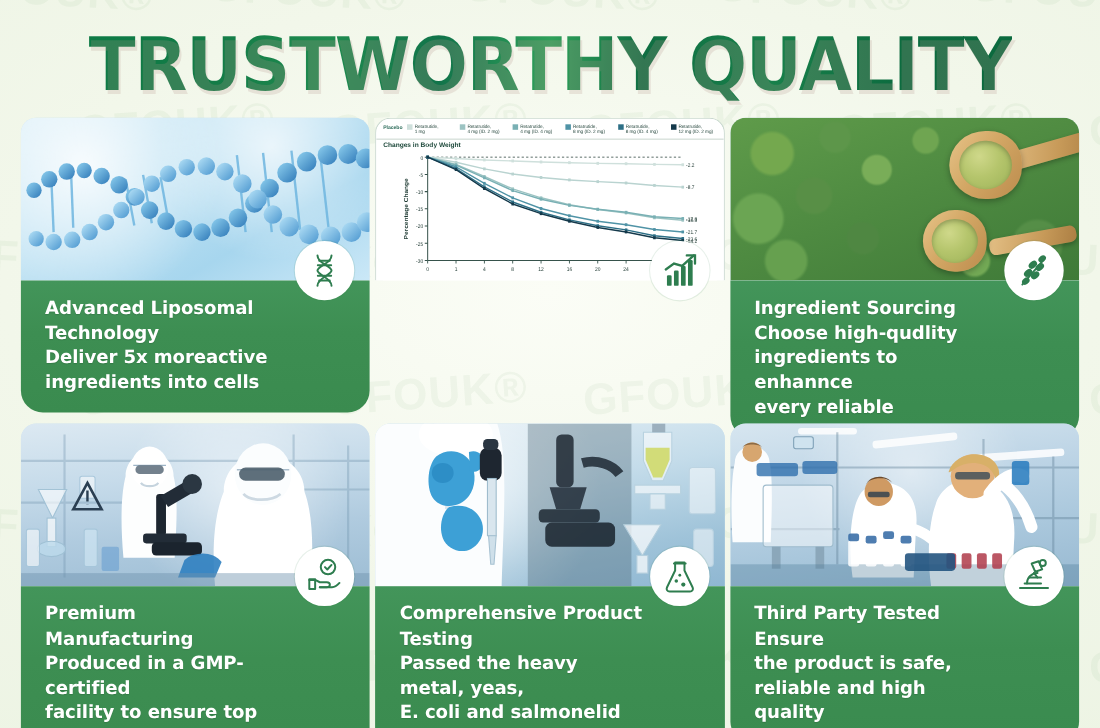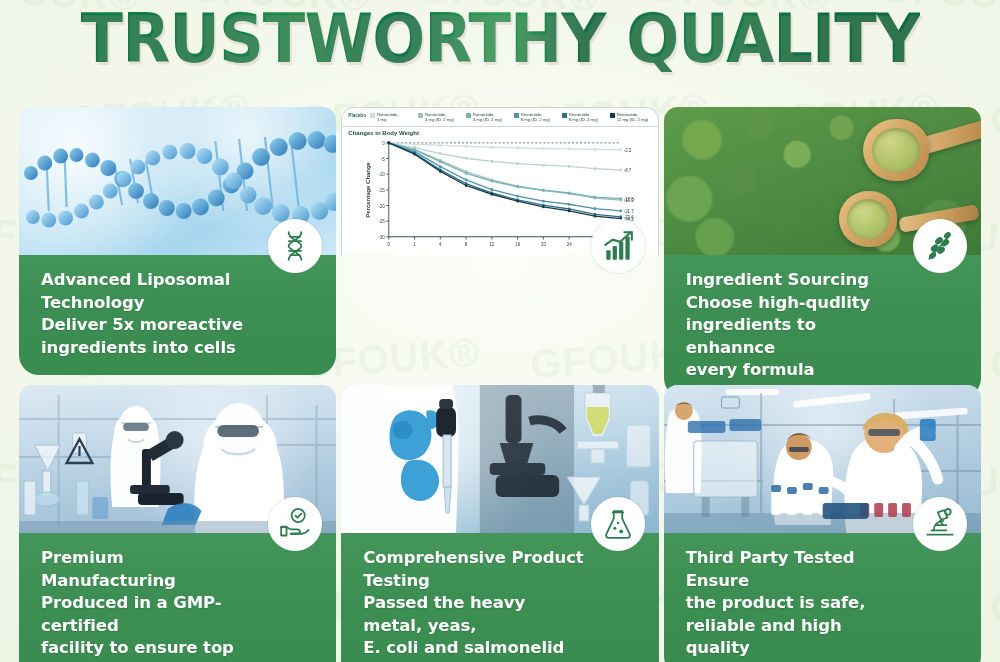--- a/index.html
+++ b/index.html
@@ -35,21 +35,21 @@
     font-weight: 700;
     font-size: 40px;
     letter-spacing: 1px;
     color: rgba(120, 170, 110, .16);
     white-space: nowrap;
   }
 
   
   #title-wrap {
     position: absolute;
-    top: 2px; left: 0; right: 0;
+    top: 22px; left: 0; right: 0;
     text-align: center;
     z-index: 5;
   }
   #title {
     display: inline-block;
     font-family: "DejaVu Sans", sans-serif;
     font-weight: 700;
     font-size: 67px;
     line-height: 74px;
     letter-spacing: -1px;
@@ -565,21 +565,21 @@
         <div class="leaf-bg"></div>
         <div class="handle" style="width:92px;height:17px;right:-18px;top:22px;transform:rotate(-16deg)"></div>
         <div class="spoon" style="width:66px;height:62px;right:52px;top:12px"></div>
         <div class="handle" style="width:80px;height:15px;right:2px;top:104px;transform:rotate(-10deg)"></div>
         <div class="spoon" style="width:58px;height:56px;right:84px;top:84px"></div>
       </div>
       <div class="panel">
         <p>Ingredient Sourcing
 Choose high-qudlity
 ingredients to  enhannce
-every formula</p>
+every reliable</p>
       </div>
       <div class="badge">
         <svg viewBox="0 0 32 32">
           <path d="M6 28 L24 7" stroke="#2e7d4f" stroke-width="1.6" fill="none" stroke-linecap="round"></path>
           <g fill="#2e7d4f">
             <ellipse cx="11" cy="18" rx="4" ry="2.8" transform="rotate(-40 11 18)"></ellipse>
             <ellipse cx="17" cy="20" rx="4" ry="2.8" transform="rotate(-40 17 20)"></ellipse>
             <ellipse cx="15" cy="11" rx="4" ry="2.8" transform="rotate(-40 15 11)"></ellipse>
             <ellipse cx="21" cy="13" rx="4" ry="2.8" transform="rotate(-40 21 13)"></ellipse>
             <ellipse cx="23" cy="6" rx="3.6" ry="2.6" transform="rotate(-40 23 6)"></ellipse>

